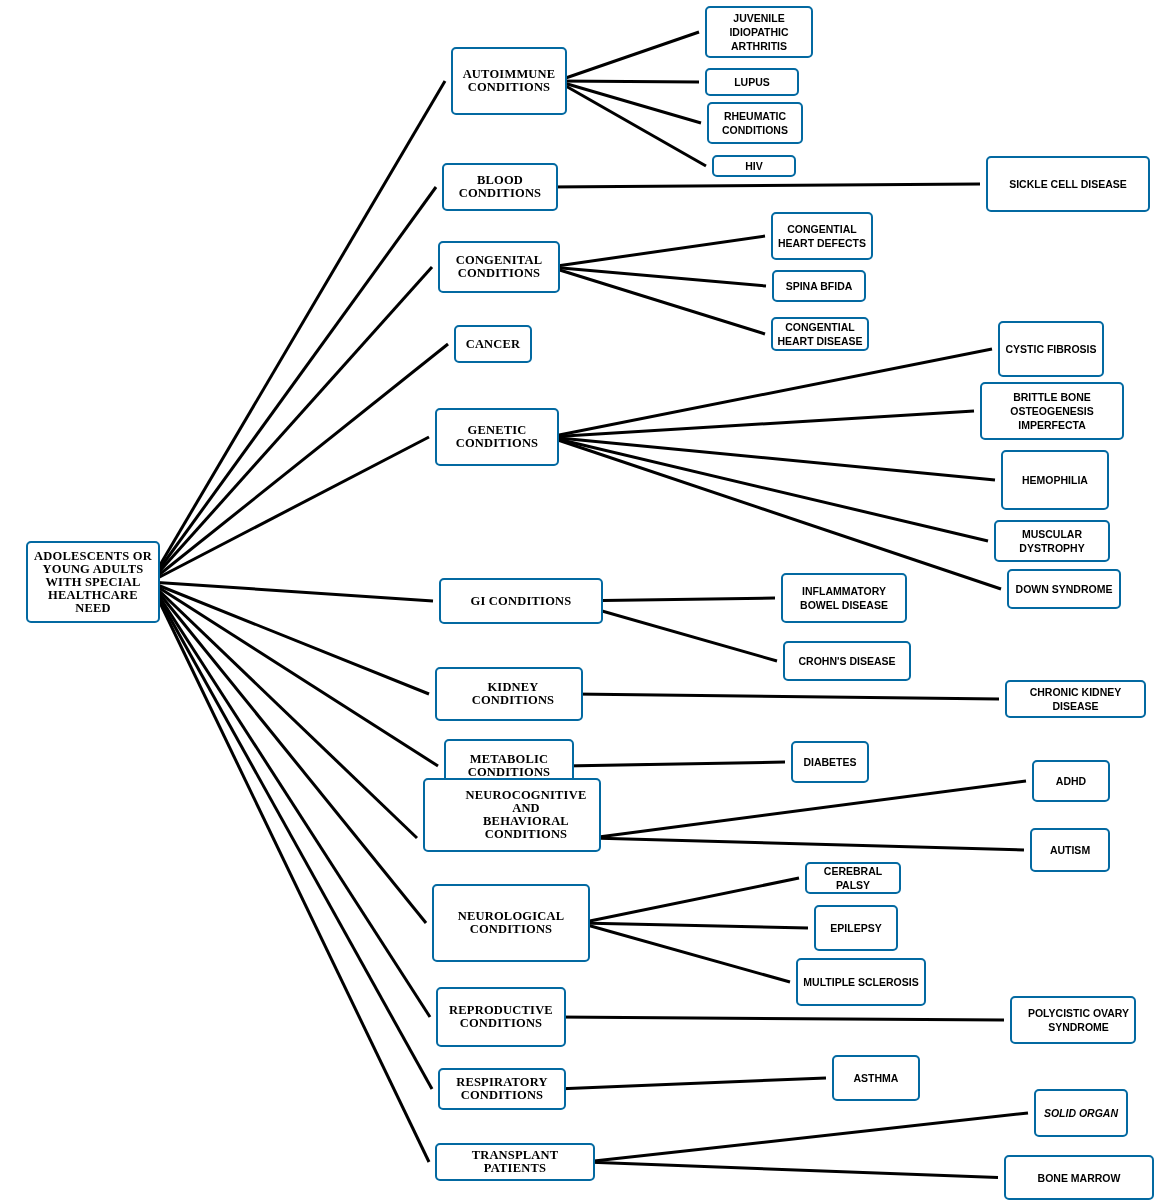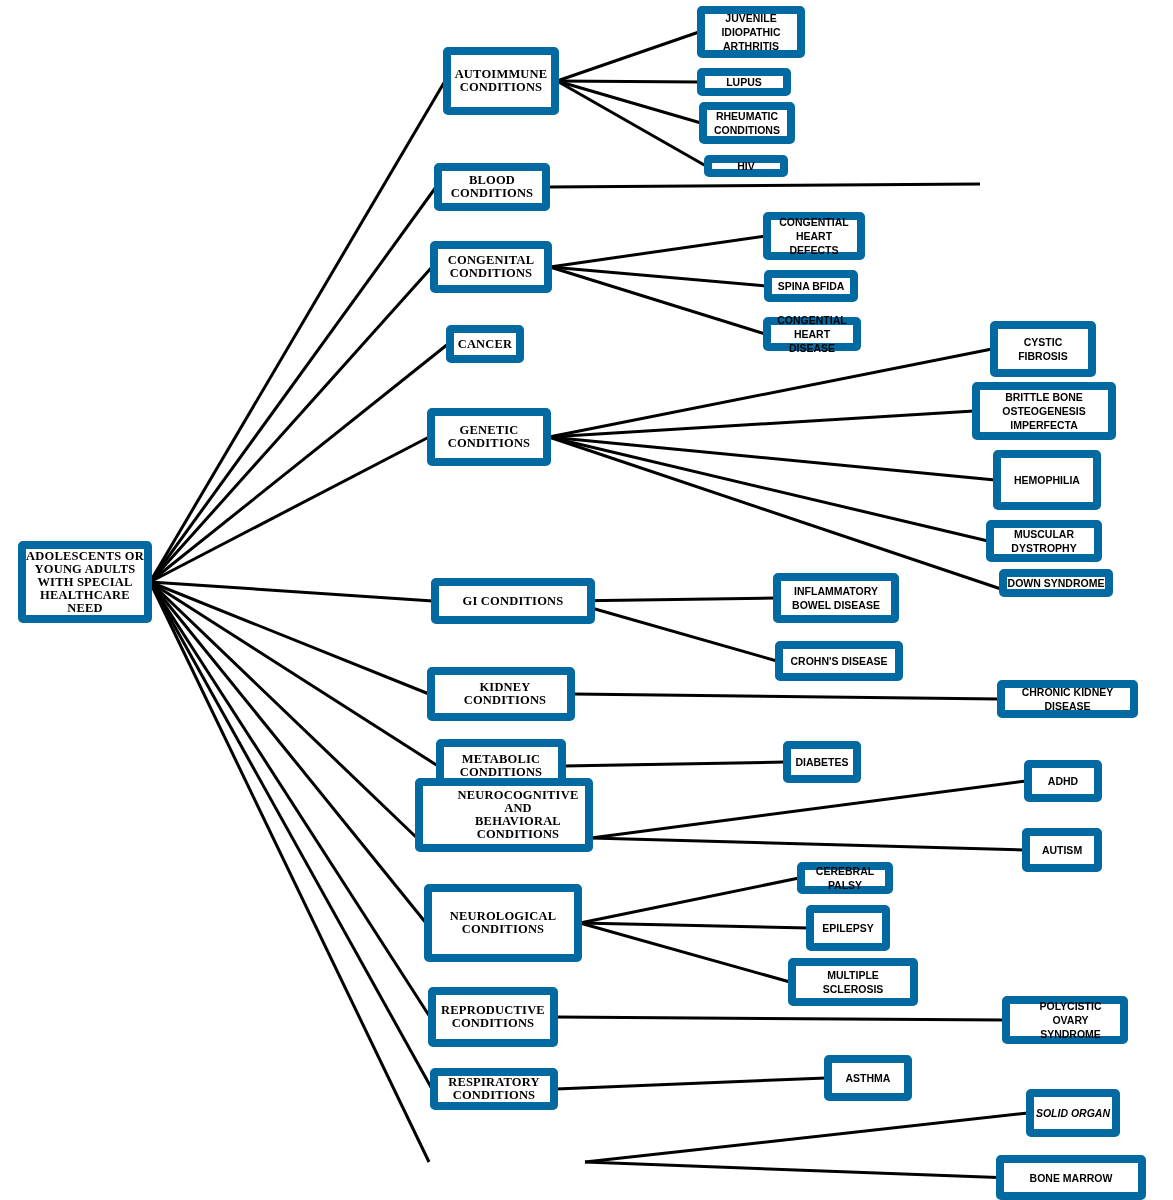--- a/index.html
+++ b/index.html
@@ -1,23 +1,23 @@
 <!DOCTYPE html>
 <html><head>
 <meta charset="utf-8">
 <style>
   html, body { margin: 0; padding: 0; background: #ffffff; }
   body { width: 1173px; height: 1200px; position: relative; overflow: hidden; }
   #canvas { position: absolute; left: 0; top: 0; width: 1173px; height: 1200px; }
   #edges { position: absolute; left: 0; top: 0; }
   .box {
     position: absolute; box-sizing: border-box;
-    border: 8px solid #0369a1; border-radius: 5px; background: #fff;
+    border: 2px solid #0369a1; border-radius: 5px; background: #fff;
     display: flex; align-items: center; justify-content: center;
-    text-align: center; color: #000;
+    text-align: center; color: #000; margin-left: 8px;
   }
   .box span { display: block; white-space: pre-line; }
   .serif { font-family: "Liberation Serif", "DejaVu Serif", serif; font-size: 12.5px; line-height: 13px; font-weight: bold; letter-spacing: 0.2px; }
   .sans { font-family: "Liberation Sans", "DejaVu Sans", sans-serif; font-size: 10.5px; line-height: 14px; font-weight: bold; }
 </style>
 </head>
 <body>
 
 <div id="canvas">
   <svg id="edges" width="1173" height="1200">
@@ -84,20 +84,23 @@
       <span>RHEUMATIC
 CONDITIONS</span>
     </div>
     <div class="box sans" style="left: 704px; top: 155px; width: 84px; height: 22px;">
       <span>HIV</span>
     </div>
     <div class="box serif" style="left: 434px; top: 163px; width: 116px; height: 48px;">
       <span>BLOOD
 CONDITIONS</span>
     </div>
+    <div class="box sans" style="left: 978px; top: 156px; width: 164px; height: 56px;">
+      <span>SICKLE CELL DISEASE</span>
+    </div>
     <div class="box serif" style="left: 430px; top: 241px; width: 122px; height: 52px;">
       <span>CONGENITAL
 CONDITIONS</span>
     </div>
     <div class="box sans" style="left: 763px; top: 212px; width: 102px; height: 48px;">
       <span>CONGENTIAL
 HEART DEFECTS</span>
     </div>
     <div class="box sans" style="left: 764px; top: 270px; width: 94px; height: 32px;">
       <span>SPINA BFIDA</span>
@@ -121,21 +124,21 @@
 OSTEOGENESIS
 IMPERFECTA</span>
     </div>
     <div class="box sans" style="left: 993px; top: 450px; width: 108px; height: 60px;">
       <span>HEMOPHILIA</span>
     </div>
     <div class="box sans" style="left: 986px; top: 520px; width: 116px; height: 42px;">
       <span>MUSCULAR
 DYSTROPHY</span>
     </div>
-    <div class="box sans" style="left: 999px; top: 569px; width: 114px; height: 28px;">
+    <div class="box sans" style="left: 999px; top: 569px; width: 114px; height: 40px;">
       <span>DOWN SYNDROME</span>
     </div>
     <div class="box serif" style="left: 431px; top: 578px; width: 164px; height: 46px;">
       <span>GI CONDITIONS</span>
     </div>
     <div class="box sans" style="left: 773px; top: 573px; width: 126px; height: 50px;">
       <span>INFLAMMATORY
 BOWEL DISEASE</span>
     </div>
     <div class="box sans" style="left: 775px; top: 641px; width: 128px; height: 40px;">
@@ -187,19 +190,23 @@
       <span>POLYCISTIC OVARY
 SYNDROME</span>
     </div>
     <div class="box serif" style="left: 430px; top: 1068px; width: 128px; height: 42px;">
       <span>RESPIRATORY
 CONDITIONS</span>
     </div>
     <div class="box sans" style="left: 824px; top: 1055px; width: 88px; height: 46px;">
       <span>ASTHMA</span>
     </div>
+    <div class="box serif" style="left: 427px; top: 1143px; width: 160px; height: 38px;">
+      <span>TRANSPLANT
+PATIENTS</span>
+    </div>
     <div class="box sans" style="left: 1026px; top: 1089px; width: 94px; height: 48px; font-style: italic;">
       <span>SOLID ORGAN</span>
     </div>
     <div class="box sans" style="left: 996px; top: 1155px; width: 150px; height: 45px;">
       <span>BONE MARROW</span>
     </div>
   </div>
 
 </body></html>

